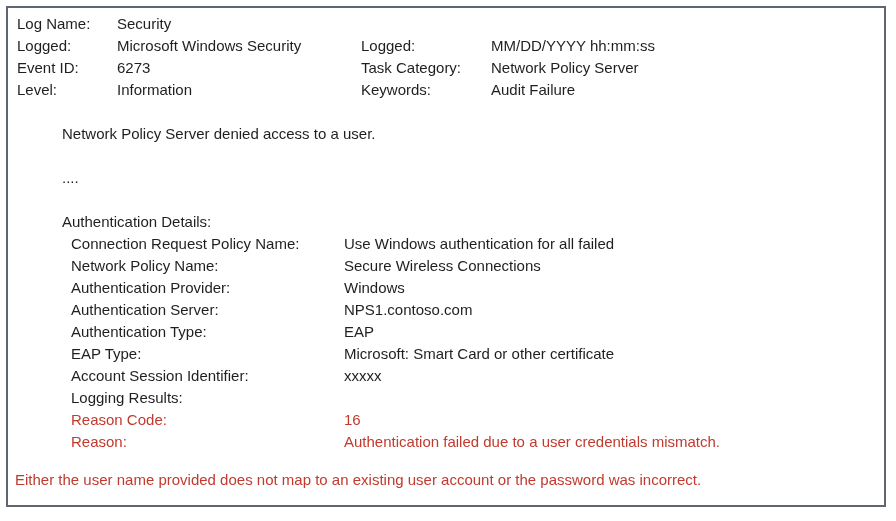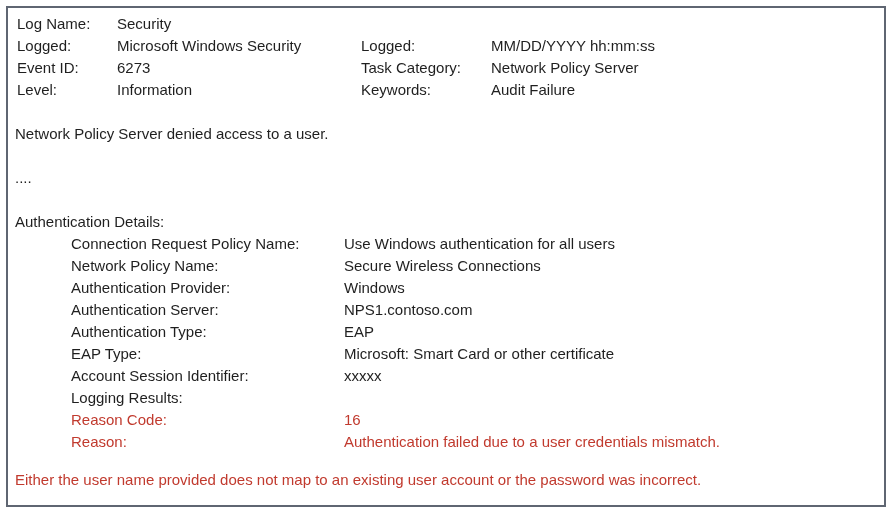--- a/index.html
+++ b/index.html
@@ -30,21 +30,21 @@
     white-space: nowrap;
   }
   .spacer { height: 22px; }
   
   .hrow { display: flex; padding-left: 9px; }
   .hlabel  { width: 100px; flex: 0 0 auto; }
   .hvalue  { width: 244px; flex: 0 0 auto; }
   .hlabel2 { width: 130px; flex: 0 0 auto; }
   .hvalue2 { flex: 1 1 auto; }
   
-  .body-line { padding-left: 7px; }
+  .body-line { padding-left: 7px; margin-left: 47px; }
   
   .drow { display: flex; padding-left: 63px; }
   .dlabel { width: 273px; flex: 0 0 auto; }
   .dvalue { flex: 1 1 auto; }
   .red { color: #c13a2e; align-items: flex-end; }
   .footer-line { padding-left: 7px; margin-top: 16px; }
 </style>
 </head>
 <body>
 
@@ -85,21 +85,21 @@
 
   <div class="line body-line">....</div>
 
   <div class="spacer"></div>
 
   <div class="line body-line">Authentication Details:</div>
 
   <div>
     <div class="line drow">
       <span class="dlabel">Connection Request Policy Name:</span>
-      <span class="dvalue">Use Windows authentication for all users</span>
+      <span class="dvalue">Use Windows authentication for all failed</span>
     </div>
     <div class="line drow">
       <span class="dlabel">Network Policy Name:</span>
       <span class="dvalue">Secure Wireless Connections</span>
     </div>
     <div class="line drow">
       <span class="dlabel">Authentication Provider:</span>
       <span class="dvalue">Windows</span>
     </div>
     <div class="line drow">

